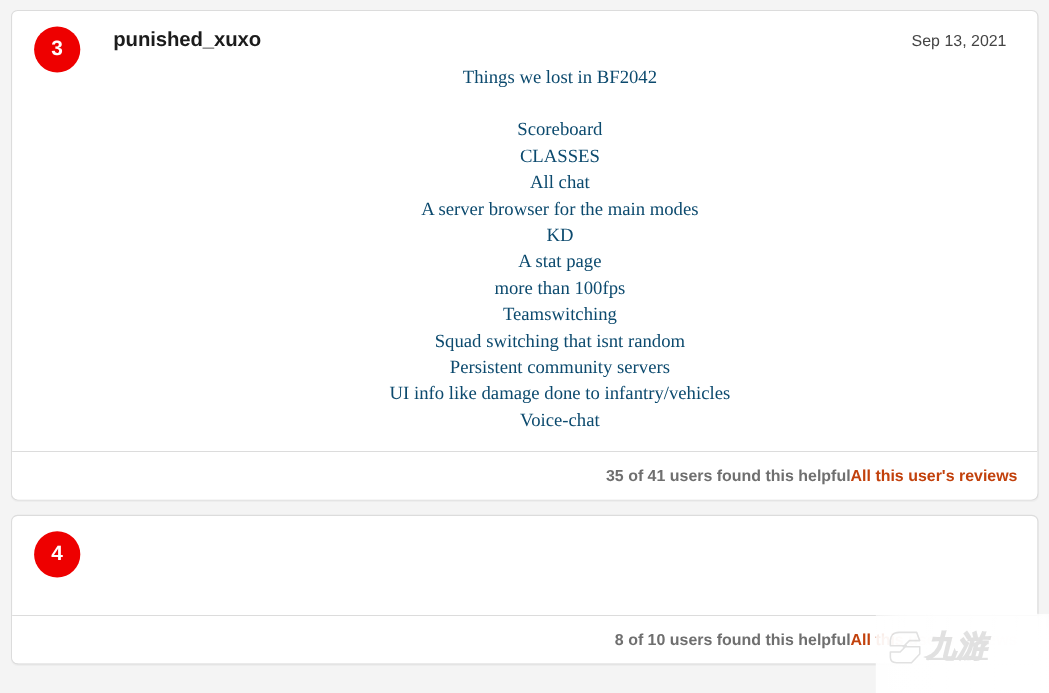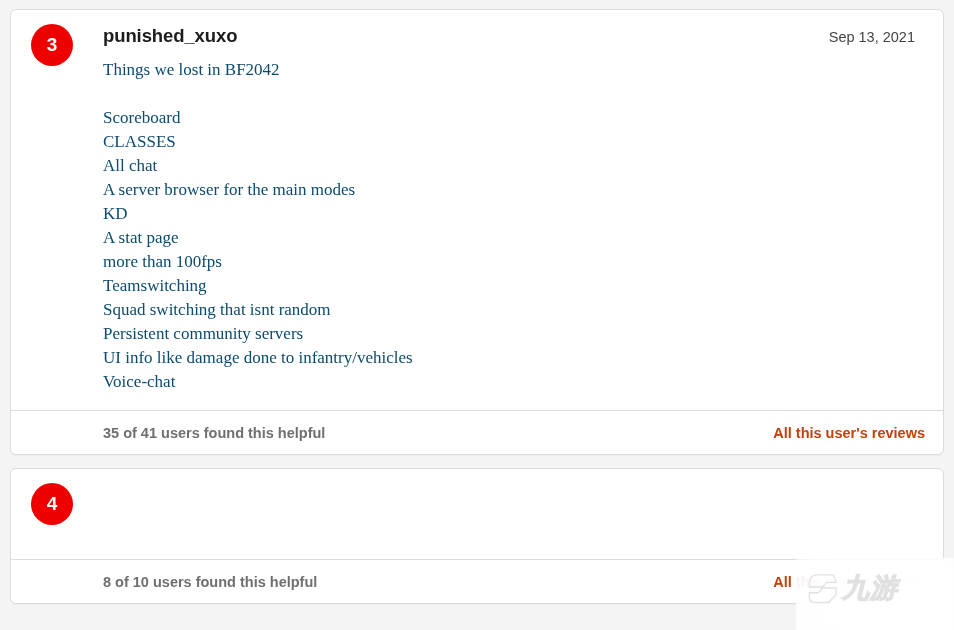--- a/index.html
+++ b/index.html
@@ -49,20 +49,21 @@
     font-weight: bold;
     font-size: 19px;
     line-height: 42px;
     text-align: center;
     letter-spacing: 0;
   }
   .content {
     margin-left: 74px;
     margin-right: 10px;
     position: relative;
+    text-align: center;
   }
   .head-row {
     display: flex;
     align-items: baseline;
     justify-content: space-between;
     min-height: 26px;
   }
   .username {
     font-family: "Liberation Sans", sans-serif;
     font-weight: bold;
@@ -87,21 +88,21 @@
     margin-top: 8px;
     white-space: pre-wrap;
   }
   .review-footer {
     border-top: 1px solid #dcdcdc;
     background: #ffffff;
     border-bottom-left-radius: 6px;
     border-bottom-right-radius: 6px;
     display: flex;
     align-items: center;
-    justify-content: space-between;
+    justify-content: flex-end;
     padding: 0 18px 0 92px;
     height: 44px;
     box-sizing: border-box;
   }
   .helpful-text {
     font-family: "Liberation Sans", sans-serif;
     font-weight: bold;
     font-size: 14.5px;
     color: #6f6f6f;
     white-space: nowrap;
@@ -158,20 +159,21 @@
   }
   #watermark .cn {
     font-family: "DejaVu Sans", sans-serif;
     font-weight: bold;
     font-size: 27px;
     line-height: 30px;
     color: transparent;
     -webkit-text-stroke: 1.2px #c9c9c9;
     letter-spacing: 1px;
     font-style: italic;
+    text-decoration: underline;
   }
 </style>
 </head>
 <body>
 
 <div id="page">
 
   <div class="review-card">
     <div class="review-body">
       <div class="badge">3</div>

